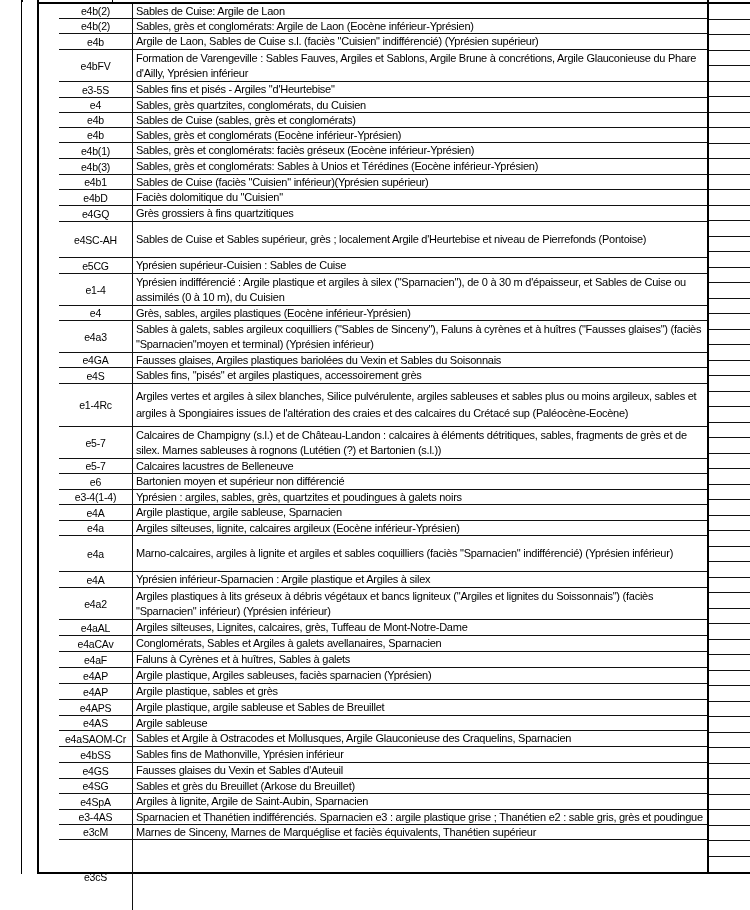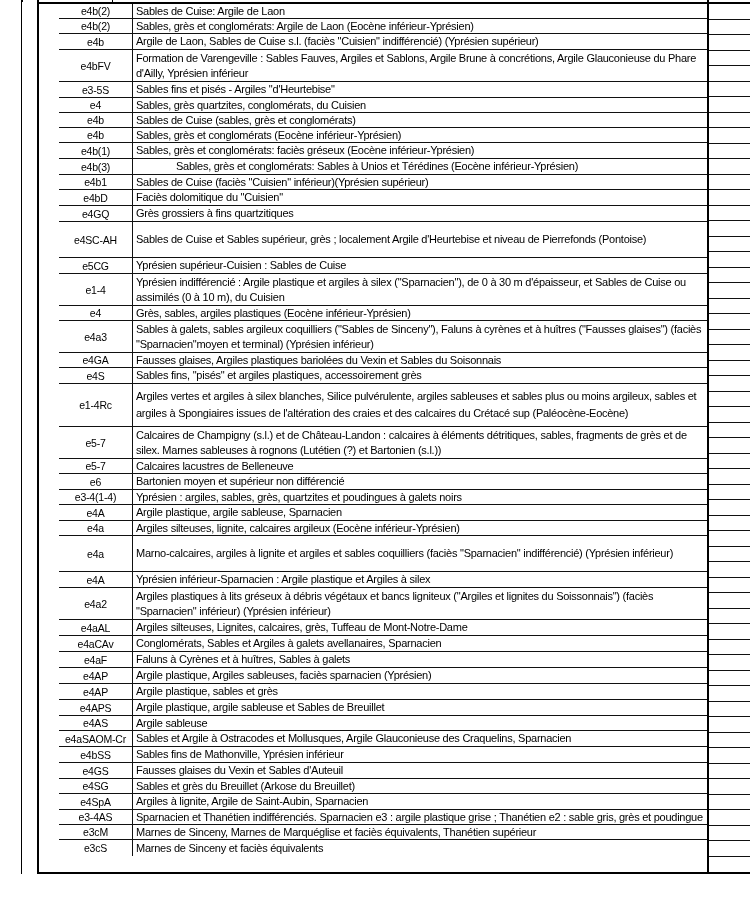--- a/index.html
+++ b/index.html
@@ -21,21 +21,21 @@
   }
   
   .main{
     width:672px;flex:0 0 672px;box-sizing:border-box;
     border:2px solid #000;background:#fff;padding-left:20px;
   }
   .r{
     display:flex;box-sizing:border-box;border-bottom:1px solid #111;
     align-items:stretch;
   }
-  .r:last-child{border-bottom:none;}
+  .r:last-child{border-bottom:none;flex-direction:column;}
   .code{
     flex:0 0 74px;width:74px;box-sizing:border-box;
     border-right:1px solid #111;
     display:flex;align-items:center;justify-content:center;
     font-size:10.5px;letter-spacing:-0.2px;text-align:center;
     overflow:hidden;
   }
   .desc{
     flex:1 1 auto;box-sizing:border-box;
     display:flex;align-items:center;
@@ -117,21 +117,21 @@
         <div class="desc">
           <span>Sables, grès et conglomérats (Eocène inférieur-Yprésien)</span>
         </div>
       </div>
       <div class="r single" style="height: 16px;">
         <div class="code">e4b(1)</div>
         <div class="desc">
           <span>Sables, grès et conglomérats: faciès gréseux (Eocène inférieur-Yprésien)</span>
         </div>
       </div>
-      <div class="r single" style="height: 16px; gap: 40px;">
+      <div class="r single" style="height: 16px;">
         <div class="code">e4b(3)</div>
         <div class="desc">
           <span>Sables, grès et conglomérats: Sables à Unios et Térédines (Eocène inférieur-Yprésien)</span>
         </div>
       </div>
       <div class="r single" style="height: 15px;">
         <div class="code">e4b1</div>
         <div class="desc">
           <span>Sables de Cuise (faciès "Cuisien" inférieur)(Yprésien supérieur)</span>
         </div>

